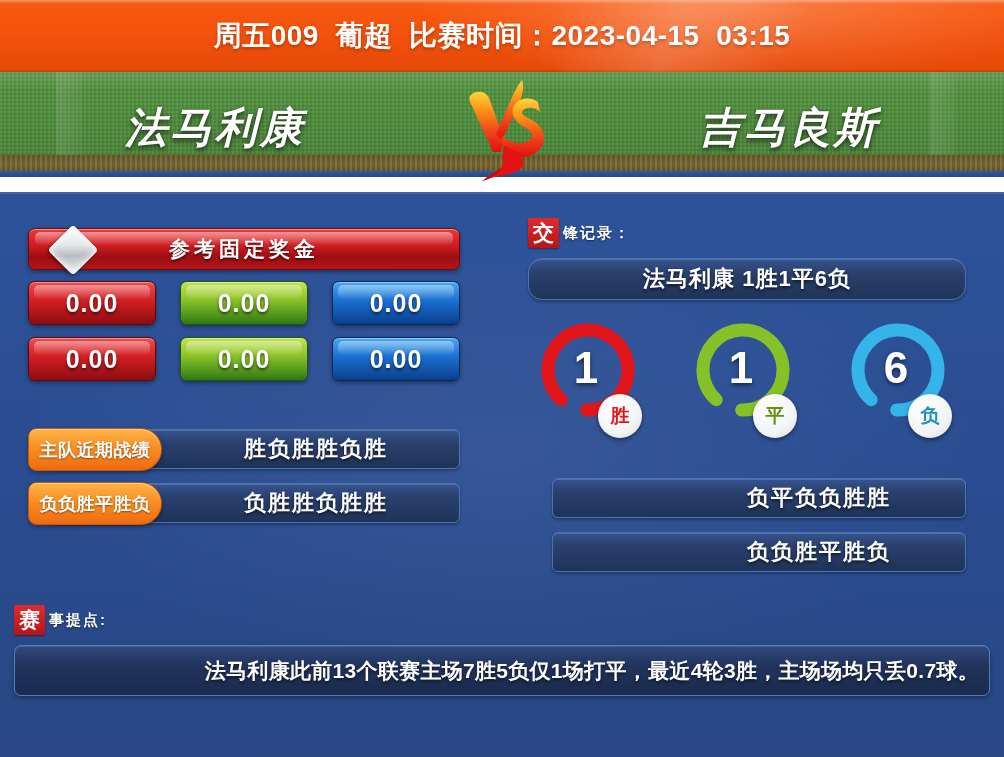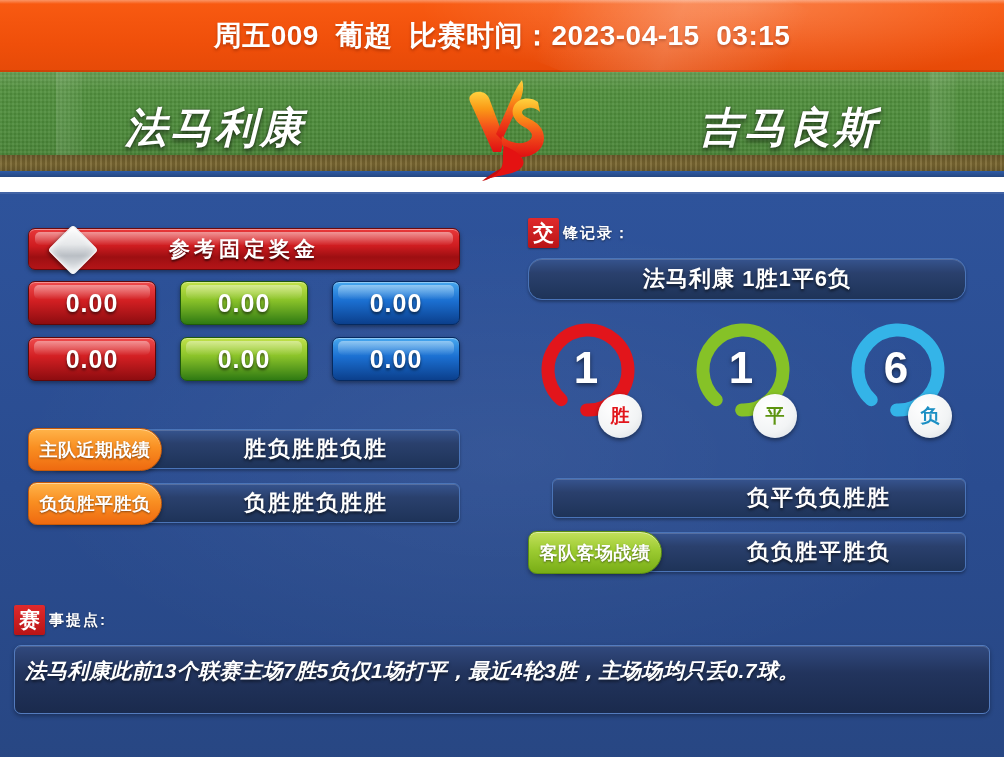--- a/index.html
+++ b/index.html
@@ -199,23 +199,22 @@
     box-shadow:0 2px 4px rgba(0,0,0,.45);
   }
 
   
   .tips{position:absolute;left:14px;top:413px;width:976px;}
   .tips-body{
     margin-top:8px;border-radius:7px;
     background:linear-gradient(180deg,#31497e 0%, #22345d 40%, #1a2a4d 100%);
     border:1px solid #537bbe;
     box-shadow:inset 0 1px 0 rgba(255,255,255,.14), 0 2px 4px rgba(0,0,0,.32);
-    padding:9px 10px 27px;
-    text-align:left;
-    font-style:italic;
+    padding:9px 10px 9px;
+    text-align:right;
   }
   .tips-line{
     color:#ffffff;font-size:21px;font-weight:bold;line-height:31px;letter-spacing:.3px;
     text-shadow:0 2px 3px rgba(0,0,0,.55);
   }
 </style>
 </head>
 <body>
 
 <div id="app">
@@ -333,21 +332,20 @@
       <div class="form-block" style="margin-top:38px;">
         <div class="form-row">
           <div class="form-bar">
             <span class="form-val">负平负负胜胜</span>
           </div>
         </div>
         <div class="form-row">
           <div class="form-bar">
             <span class="form-val">负负胜平胜负</span>
           </div>
-          <div class="form-tab lime">客队客场战绩</div>
         </div>
       </div>
 
     </div>
 
     <div class="tips">
       <div class="sec-title">
         <span class="tag-box">赛</span>
         <span class="rest">事提点:</span>
       </div>

